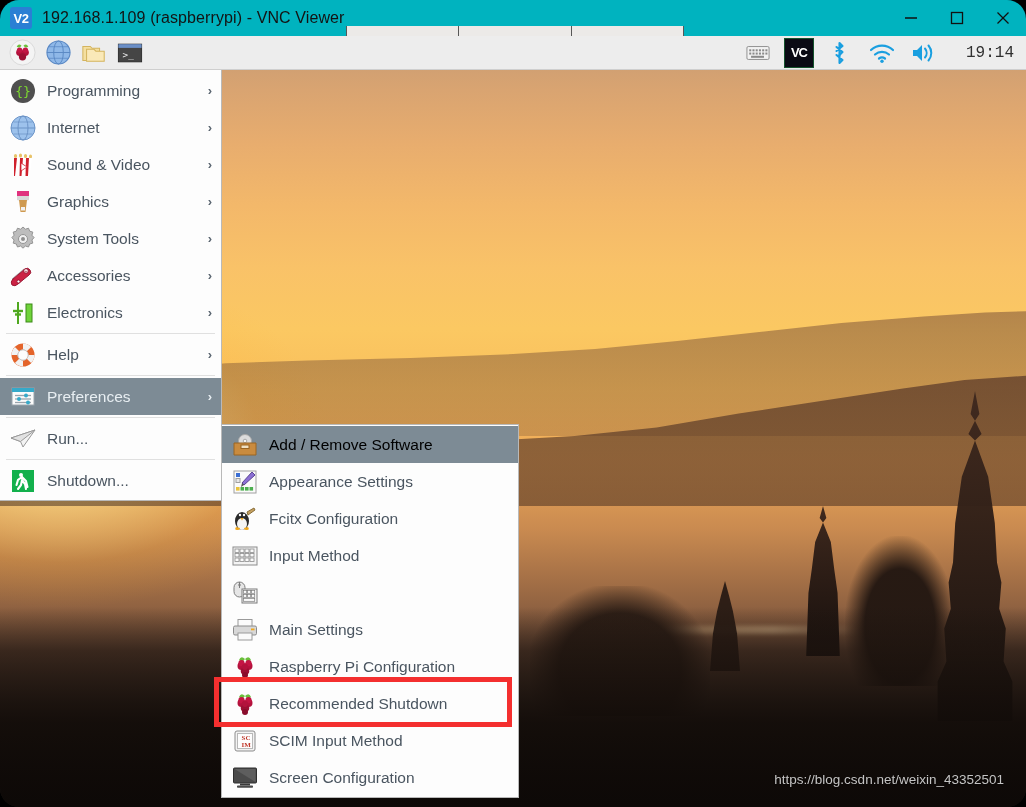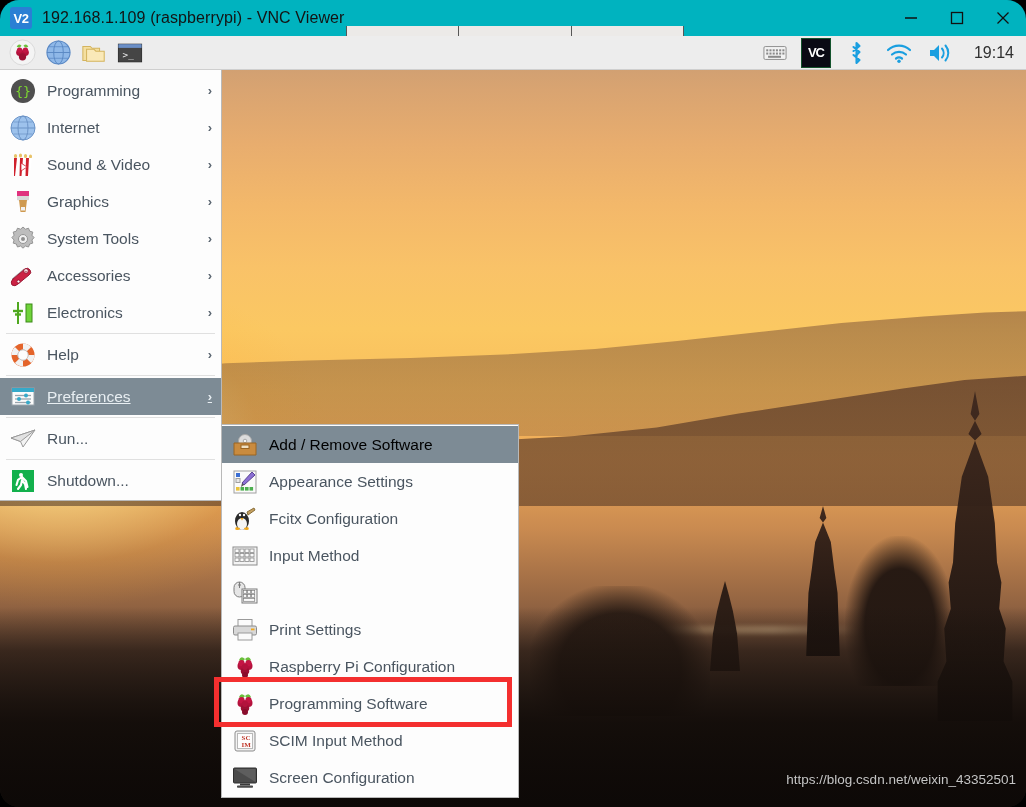--- a/index.html
+++ b/index.html
@@ -115,53 +115,53 @@
     position: absolute; left: 0; right: 0; bottom: 0; height: 200px;
     background: linear-gradient(to bottom, rgba(30,20,15,0.0) 0%, rgba(28,19,14,0.65) 22%, rgba(18,12,9,0.95) 58%, #0d0907 100%);
   }
   .water-glint {
     position: absolute; left: 640px; top: 590px; width: 220px; height: 8px;
     background: linear-gradient(to right, rgba(255,210,150,0) 0%, rgba(255,215,160,0.45) 35%, rgba(255,220,170,0.5) 60%, rgba(255,210,150,0) 100%);
     filter: blur(2px);
   }
 
   .watermark {
-    position: absolute; right: 10px; bottom: 20px;
+    position: absolute; right: 22px; bottom: 20px;
     color: #d4d4d4; font-size: 13.5px; opacity: 0.92;
     font-family: "Liberation Sans", sans-serif;
     text-shadow: 0 1px 2px rgba(0,0,0,0.6);
   }
 
   
   .taskbar {
     position: absolute; left: 0; top: 0; width: 1026px; height: 34px;
     background: #ededed; display: flex; align-items: center; z-index: 10;
     border-bottom: 1px solid #cfcfcf;
   }
   .tb-left { display: flex; align-items: center; gap: 4px; padding-left: 6px; }
   .tb-icon { width: 32px; height: 30px; display: flex; align-items: center; justify-content: center; }
   .tb-right { margin-left: auto; display: flex; align-items: center; gap: 10px; padding-right: 12px; }
-  .tb-clock { font-size: 16px; color: #303030; margin-left: 7px; }
+  .tb-clock { font-size: 16px; color: #303030; margin-left: 16px; font-family: Liberation Mono, monospace; }
   .vnc-tray {
     width: 30px; height: 30px; background: #0a0a14; border: 1px solid #14532d;
     display: flex; align-items: center; justify-content: center;
     color: #fff; font-size: 13px; font-weight: bold; letter-spacing: -1px;
   }
 
   
   .menu {
     position: absolute; left: 0; top: 34px; width: 222px;
     background: #fdfdfd; border: 1px solid #b9b9b9; border-left: none; border-top: none;
     z-index: 20; padding: 2px 0 1px 0;
   }
   .menu-item {
     display: flex; align-items: center; height: 37px; padding: 0 6px 0 9px;
     font-size: 15.5px; color: #4a5560; white-space: nowrap;
   }
-  .menu-item.selected { background: #7d8b95; color: #e8eef2; text-decoration: underline; }
+  .menu-item.selected { background: #7d8b95; color: #e8eef2; }
   .menu-item .mi-icon {
     width: 28px; height: 28px; flex: none; margin-right: 10px;
     display: flex; align-items: center; justify-content: center;
   }
   .menu-item .mi-label { flex: 1; }
   .menu-item .mi-arrow { font-size: 13px; color: #5a6570; font-weight: bold; padding-right: 3px; }
   .menu-item.selected .mi-arrow { color: #e8eef2; }
   .menu-sep { height: 1px; background: #e0e0e0; margin: 2px 6px; }
 
   
@@ -568,21 +568,21 @@
 
       <div class="sub-item">
         <span class="si-icon">
           <svg width="26" height="24" viewBox="0 0 26 24">
             <rect x="6" y="1.5" width="14" height="7" fill="#fbfbfb" stroke="#9a9a9a"></rect>
             <rect x="1.5" y="8" width="23" height="9" rx="1.5" fill="#d8d8d8" stroke="#8c8c8c"></rect>
             <rect x="6" y="15" width="14" height="7" fill="#fafafa" stroke="#9a9a9a"></rect>
             <rect x="19" y="10.5" width="3.5" height="1.8" fill="#f0a81e"></rect>
           </svg>
         </span>
-        <span>Print Settings</span>
+        <span>Main Settings</span>
       </div>
 
       <div class="sub-item">
         <span class="si-icon">
           <svg width="26" height="26" viewBox="0 0 26 26">
             <path d="M7 6 Q9 1 13 5 Q10.5 9 7 6 Z" fill="#6abf3a"></path>
             <path d="M19 6 Q17 1 13 5 Q15.5 9 19 6 Z" fill="#6abf3a"></path>
             <circle cx="9.5" cy="12" r="4" fill="#b3123c"></circle>
             <circle cx="16.5" cy="12" r="4" fill="#b3123c"></circle>
             <circle cx="13" cy="17" r="4.3" fill="#9c0f33"></circle>
@@ -602,21 +602,21 @@
             <path d="M19 6 Q17 1 13 5 Q15.5 9 19 6 Z" fill="#6abf3a"></path>
             <circle cx="9.5" cy="12" r="4" fill="#b3123c"></circle>
             <circle cx="16.5" cy="12" r="4" fill="#b3123c"></circle>
             <circle cx="13" cy="17" r="4.3" fill="#9c0f33"></circle>
             <circle cx="9.5" cy="9.2" r="3.1" fill="#c41544"></circle>
             <circle cx="16.5" cy="9.2" r="3.1" fill="#c41544"></circle>
             <circle cx="13" cy="12.8" r="3.1" fill="#b3123c"></circle>
             <circle cx="13" cy="21" r="3" fill="#8a0d2c"></circle>
           </svg>
         </span>
-        <span>Programming Software</span>
+        <span>Recommended Shutdown</span>
       </div>
 
       <div class="sub-item">
         <span class="si-icon">
           <svg width="26" height="26" viewBox="0 0 26 26">
             <rect x="3" y="3" width="20" height="20" rx="2" fill="#f2f2f2" stroke="#8c8c8c"></rect>
             <rect x="5.5" y="5.5" width="15" height="15" fill="#fdfdfd" stroke="#b8b8b8"></rect>
             <text x="9.5" y="12" font-family="'Liberation Serif', serif" font-size="7" font-weight="bold" fill="#c0392b">SC</text>
             <text x="9.5" y="19" font-family="'Liberation Serif', serif" font-size="7" font-weight="bold" fill="#c0392b">IM</text>
           </svg>

